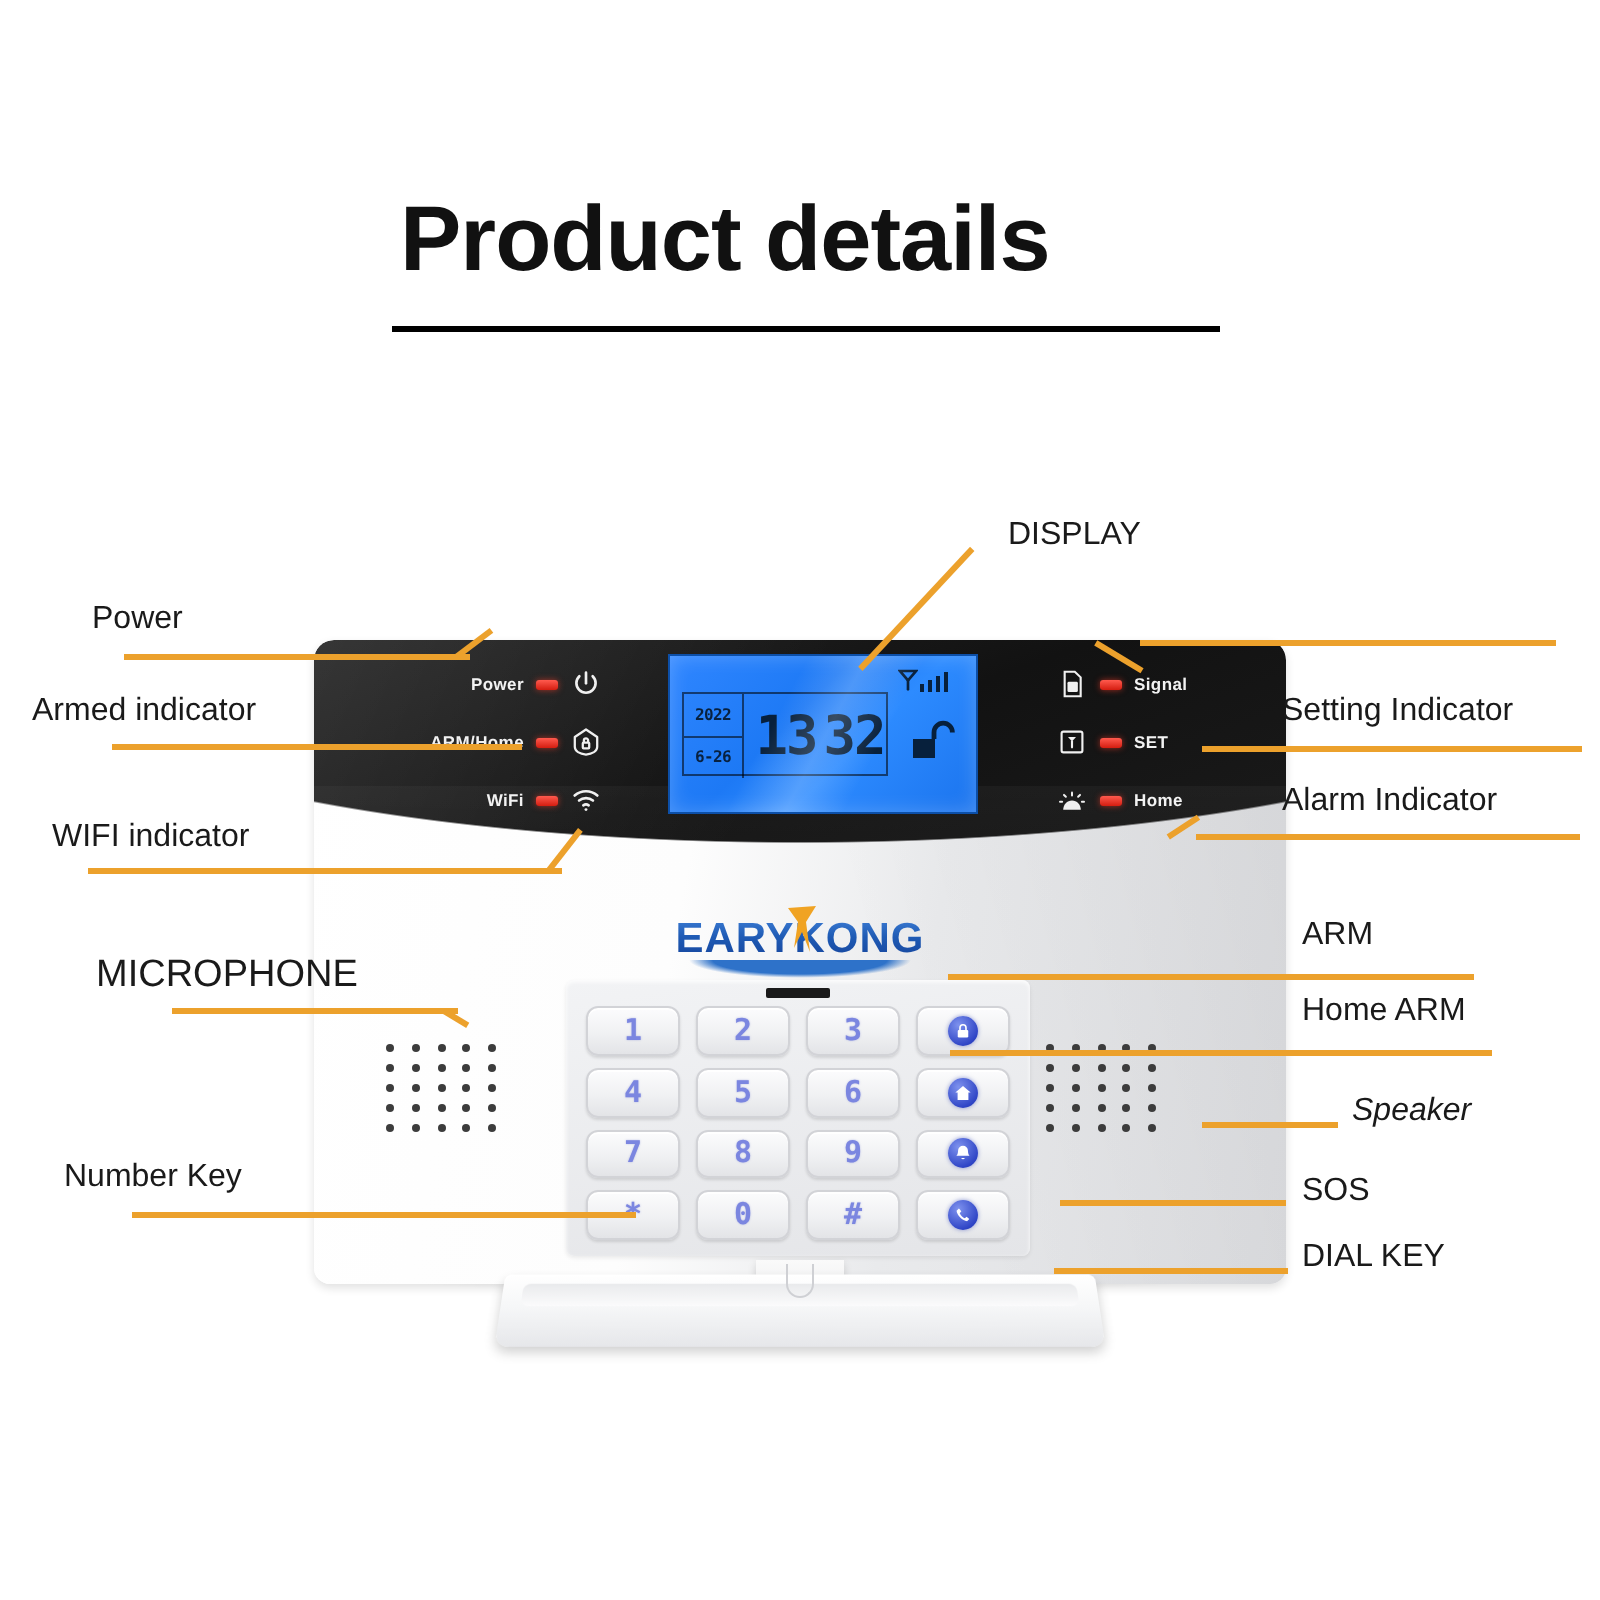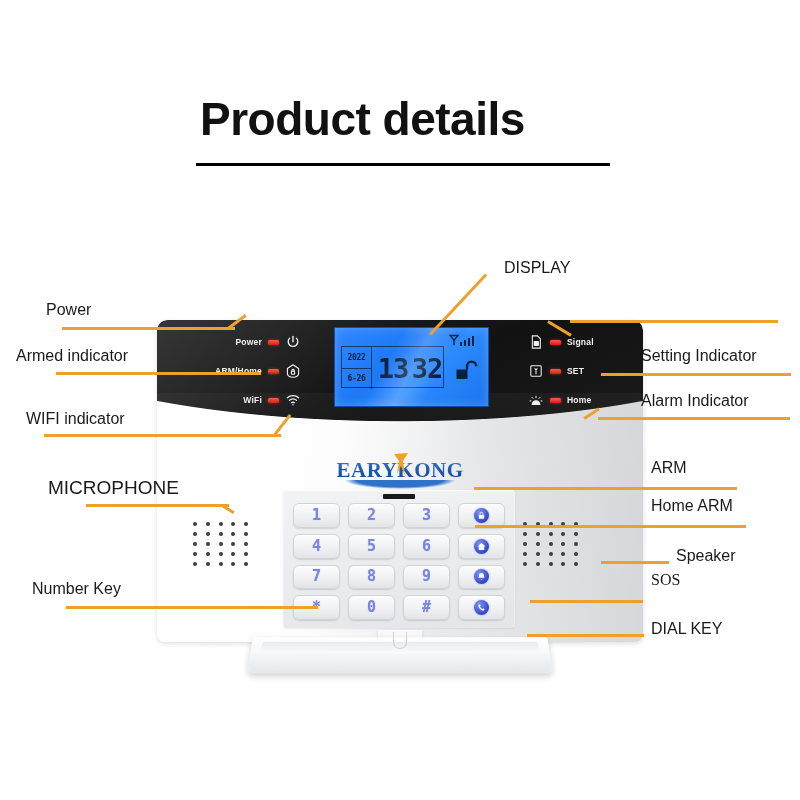--- a/index.html
+++ b/index.html
@@ -134,21 +134,21 @@
 
   
   .brand {
     position: absolute; left: 0; top: 158px; width: 510px;
     text-align: center; font-size: 21px; font-weight: bold;
     letter-spacing: .5px;
   }
   .brand span {
     background: linear-gradient(180deg,#3f7fd6 0%,#1f5bb5 45%,#15439a 100%);
     -webkit-background-clip: text; background-clip: text; color: transparent;
-    font-family:Liberation Serif, serif;
+    font-family:Liberation Sans, sans-serif;
     margin-top:31px;
   }
   .brand .mark {
     position:absolute; left:50%; top:-6px; margin-left:-9px; width:20px; height:26px;
   }
   .brand-swoosh{
     position:absolute; left:50%; top:22px; margin-left:-56px; width:112px; height:9px;
     background: radial-gradient(ellipse at 50% 0%, #2e72c9 0%, #2e72c9 55%, rgba(46,114,201,0) 70%);
     border-radius: 0 0 60px 60px;
   }
@@ -515,22 +515,22 @@
   <div class="lbl" style="left:641px; top:393px;">Alarm Indicator</div>
   <div class="lead" style="left:598px; top:417px; width:192px;"></div>
   <div class="lead-d" style="left:584px; top:417px; width:18px; transform:rotate(-33deg);"></div>
 
   <div class="lbl" style="left:651px; top:460px;">ARM</div>
   <div class="lead" style="left:474px; top:487px; width:263px;"></div>
 
   <div class="lbl" style="left:651px; top:498px;">Home ARM</div>
   <div class="lead" style="left:475px; top:525px; width:271px;"></div>
 
-  <div class="lbl" style="left:676px; top:548px;">Speaker</div>
+  <div class="lbl" style="left:676px; top:548px;font-style:italic;">Speaker</div>
   <div class="lead" style="left:601px; top:561px; width:68px;"></div>
 
-  <div class="lbl" style="left:651px; top:572px;font-family:Liberation Serif, serif;">SOS</div>
+  <div class="lbl" style="left:651px; top:588px;">SOS</div>
   <div class="lead" style="left:530px; top:600px; width:113px;"></div>
 
   <div class="lbl" style="left:651px; top:621px;">DIAL KEY</div>
   <div class="lead" style="left:527px; top:634px; width:117px;"></div>
 
 </div>
 
 </body></html>

